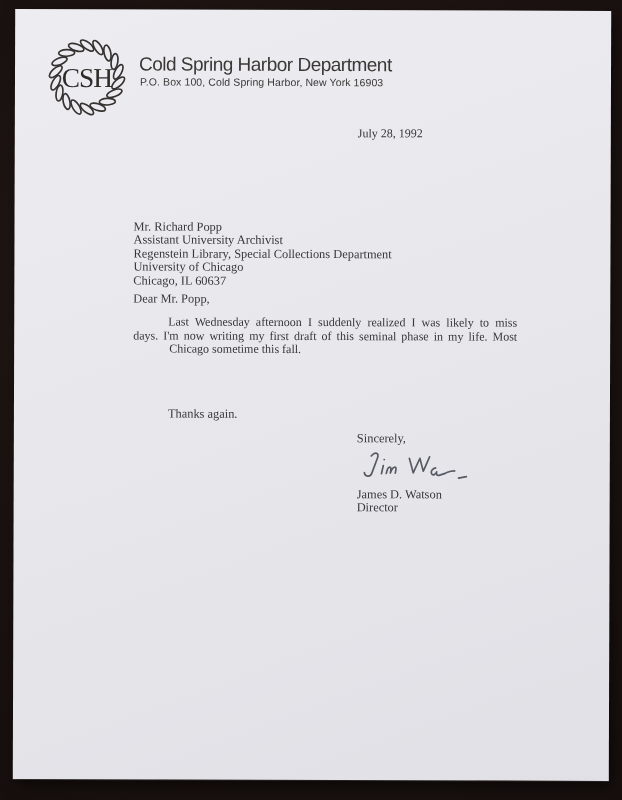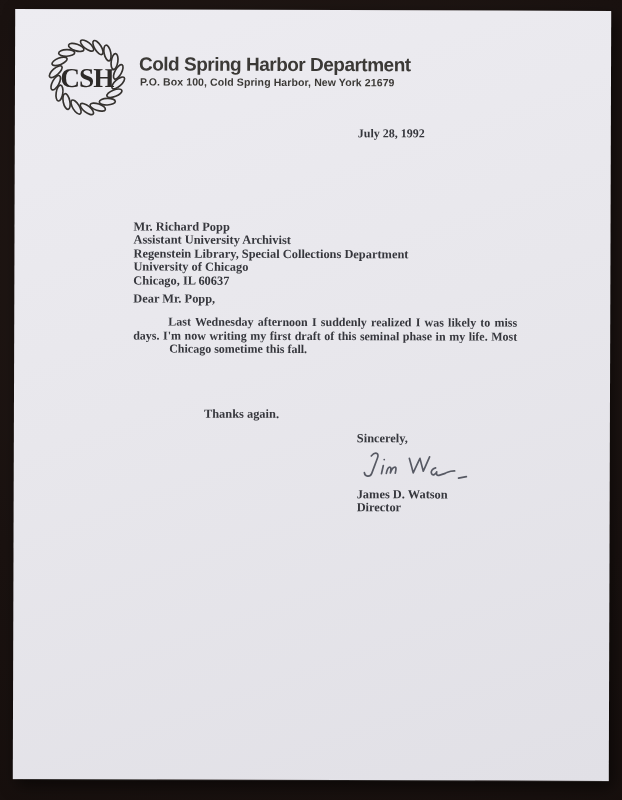--- a/index.html
+++ b/index.html
@@ -2,21 +2,20 @@
 <html><head>
 <meta charset="utf-8">
 <style>
   html,body{margin:0;padding:0;}
   .scene{
     position:relative;
     width:622px;height:800px;
     overflow:hidden;
     background:radial-gradient(120% 90% at 50% 35%, #261c18 0%, #1a1210 55%, #150e0c 100%);
     font-family:"Liberation Serif", serif;
-    font-weight:bold;
   }
   .paper{
     position:absolute;
     left:14px;top:10px;
     width:596px;height:770px;
     background:linear-gradient(160deg,#edecf1 0%,#e8e7ec 45%,#e1e0e6 100%);
     transform:rotate(0.18deg);
     transform-origin:50% 50%;
     box-shadow:4px 6px 16px rgba(0,0,0,0.55), 0 1px 0 rgba(255,255,255,0.18);
   }
@@ -39,21 +38,21 @@
   }
   
   .ink{color:#36373d;}
   .date{left:343px;top:116px;font-size:12px;text-align:center;}
   .address{left:119px;top:211px;font-size:12.4px;line-height:13.4px;}
   .salutation{left:119px;top:282px;font-size:12.4px;}
   .bodypara{left:119px;top:306px;width:384px;font-size:12px;line-height:13.7px;}
   .bline{text-align:justify;text-align-last:justify;white-space:nowrap;}
   .bline.first{padding-left:35px;}
   .bline.last{text-align-last:left;white-space:normal;margin-left:36px;}
-  .thanks{left:154px;top:397px;font-size:12.4px;margin-left:36px;}
+  .thanks{left:154px;top:397px;font-size:12.4px;}
   .closing{left:343px;top:421px;font-size:12.4px;}
   .signature{left:344px;top:440px;width:112px;height:34px;}
   .signer-name{left:343px;top:477px;font-size:12.4px;}
   .signer-title{left:343px;top:490px;font-size:12.4px;}
 </style>
 </head>
 <body>
 
 <div class="scene">
   <div class="paper">
@@ -78,21 +77,21 @@
         <use href="#lk" transform="rotate(240,42,42)"></use>
         <use href="#lk" transform="rotate(260,42,42)"></use>
         <use href="#lk" transform="rotate(280,42,42)"></use>
         <use href="#lk" transform="rotate(300,42,42)"></use>
         <use href="#lk" transform="rotate(320,42,42)"></use>
         <use href="#lk" transform="rotate(340,42,42)"></use>
       </g>
       <text x="42" y="52" text-anchor="middle" font-family="Liberation Serif, serif" font-size="28" letter-spacing="-1" fill="#2d2a28">CSH</text>
     </svg>
     <div class="abs org-name">Cold Spring Harbor Department</div>
-    <div class="abs org-address">P.O. Box 100, Cold Spring Harbor, New York 21679</div>
+    <div class="abs org-address">P.O. Box 100, Cold Spring Harbor, New York 16903</div>
 
     <div class="abs ink date">July 28, 1992</div>
 
     <div class="abs ink address">
       <div>Mr. Richard Popp</div>
       <div>Assistant University Archivist</div>
       <div>Regenstein Library, Special Collections Department</div>
       <div>University of Chicago</div>
       <div>Chicago, IL 60637</div>
     </div>

